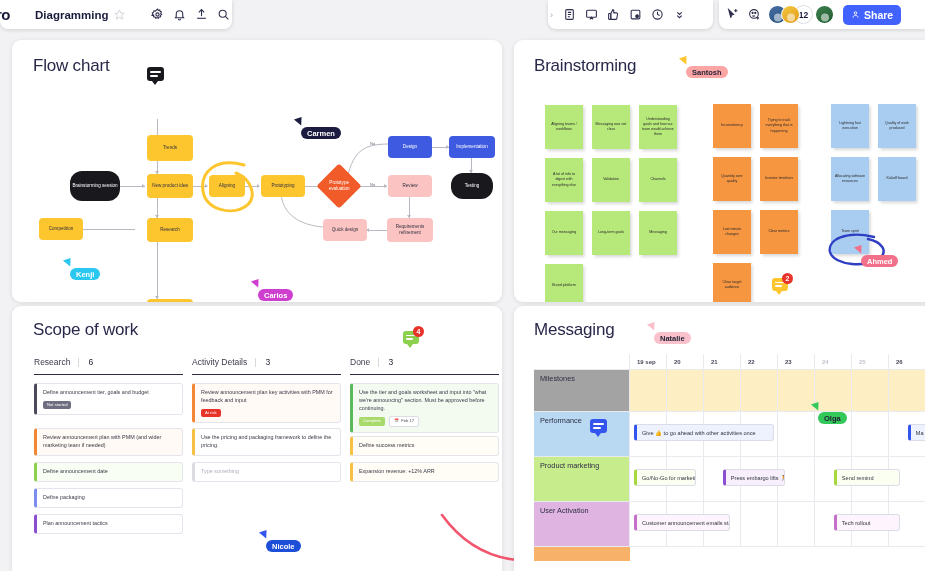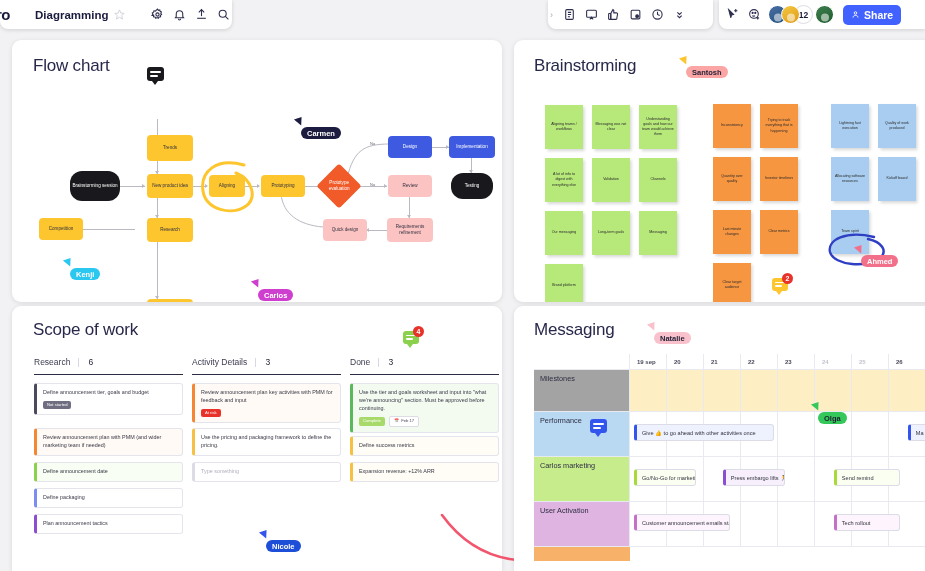--- a/index.html
+++ b/index.html
@@ -631,21 +631,21 @@
         <div class="tl-cell" style="left: 375px; top: 64px; width: 37px; height: 42px; background: rgb(253, 238, 196);"></div>
         <div class="lane-label" style="left: 20px; top: 106px; width: 96px; height: 45px; background: rgb(185, 216, 242); border-bottom: 1px solid rgb(233, 233, 240); border-right: 1px solid rgb(233, 233, 240);">Performance</div>
         <div class="tl-cell" style="left: 116px; top: 106px; width: 37px; height: 45px; background: rgb(255, 255, 255);"></div>
         <div class="tl-cell" style="left: 153px; top: 106px; width: 37px; height: 45px; background: rgb(255, 255, 255);"></div>
         <div class="tl-cell" style="left: 190px; top: 106px; width: 37px; height: 45px; background: rgb(255, 255, 255);"></div>
         <div class="tl-cell" style="left: 227px; top: 106px; width: 37px; height: 45px; background: rgb(255, 255, 255);"></div>
         <div class="tl-cell" style="left: 264px; top: 106px; width: 37px; height: 45px; background: rgb(255, 255, 255);"></div>
         <div class="tl-cell" style="left: 301px; top: 106px; width: 37px; height: 45px; background: rgb(255, 255, 255);"></div>
         <div class="tl-cell" style="left: 338px; top: 106px; width: 37px; height: 45px; background: rgb(255, 255, 255);"></div>
         <div class="tl-cell" style="left: 375px; top: 106px; width: 37px; height: 45px; background: rgb(255, 255, 255);"></div>
-        <div class="lane-label" style="left: 20px; top: 151px; width: 96px; height: 45px; background: rgb(199, 236, 140); border-bottom: 1px solid rgb(233, 233, 240); border-right: 1px solid rgb(233, 233, 240);">Carlos marketing</div>
+        <div class="lane-label" style="left: 20px; top: 151px; width: 96px; height: 45px; background: rgb(199, 236, 140); border-bottom: 1px solid rgb(233, 233, 240); border-right: 1px solid rgb(233, 233, 240);">Product marketing</div>
         <div class="tl-cell" style="left: 116px; top: 151px; width: 37px; height: 45px; background: rgb(255, 255, 255);"></div>
         <div class="tl-cell" style="left: 153px; top: 151px; width: 37px; height: 45px; background: rgb(255, 255, 255);"></div>
         <div class="tl-cell" style="left: 190px; top: 151px; width: 37px; height: 45px; background: rgb(255, 255, 255);"></div>
         <div class="tl-cell" style="left: 227px; top: 151px; width: 37px; height: 45px; background: rgb(255, 255, 255);"></div>
         <div class="tl-cell" style="left: 264px; top: 151px; width: 37px; height: 45px; background: rgb(255, 255, 255);"></div>
         <div class="tl-cell" style="left: 301px; top: 151px; width: 37px; height: 45px; background: rgb(255, 255, 255);"></div>
         <div class="tl-cell" style="left: 338px; top: 151px; width: 37px; height: 45px; background: rgb(255, 255, 255);"></div>
         <div class="tl-cell" style="left: 375px; top: 151px; width: 37px; height: 45px; background: rgb(255, 255, 255);"></div>
         <div class="lane-label" style="left: 20px; top: 196px; width: 96px; height: 45px; background: rgb(223, 180, 224); border-bottom: 1px solid rgb(233, 233, 240); border-right: 1px solid rgb(233, 233, 240);">User Activation</div>
         <div class="tl-cell" style="left: 116px; top: 196px; width: 37px; height: 45px; background: rgb(255, 255, 255);"></div>

